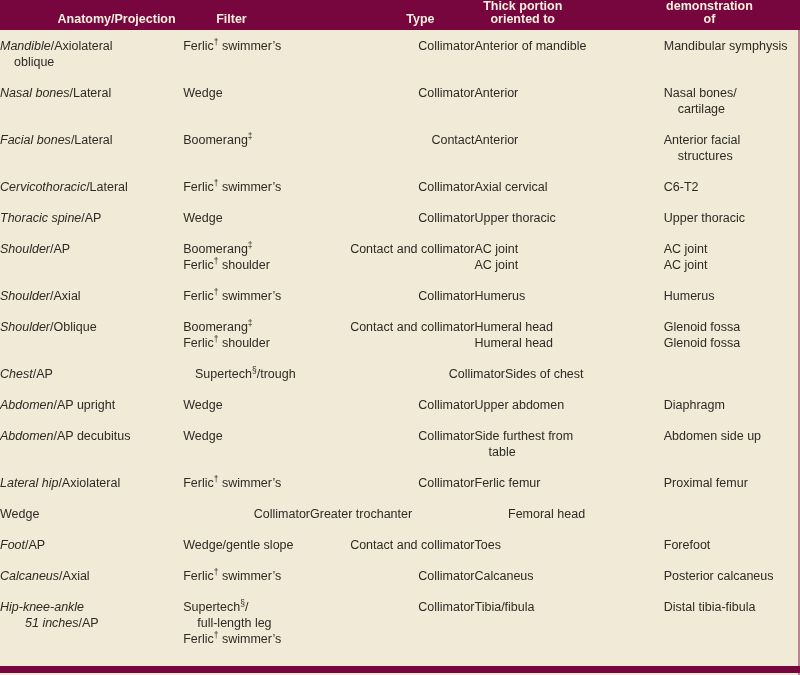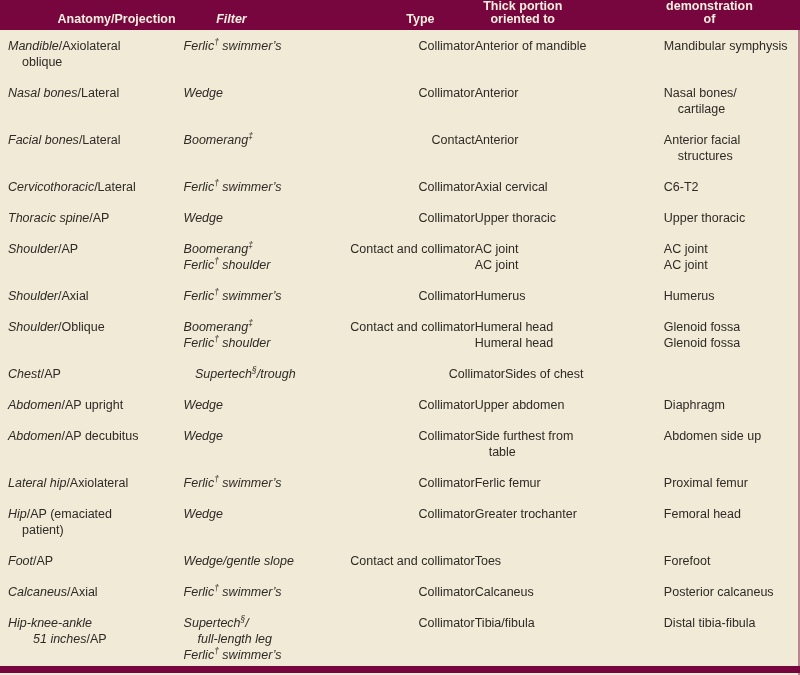--- a/index.html
+++ b/index.html
@@ -39,25 +39,25 @@
   .th { text-align: center; white-space: pre-line; }
   .th.c1 { padding-left: 50px; }
   .th.c2, .th.c3, .th.c4, .th.c5 { padding-right: 40px; }
 
   .tbody { padding-top: 8px; }
 
   .trow { display: flex; margin-bottom: 15px; }
 
   .cell { }
   .c1 { width: 195px; }
-  .c2 { width: 145px; font-style: italic; }
+  .c2 { width: 145px; }
   .c3 { width: 165px; text-align: right; }
   .c4 { width: 145px; }
   .c5 { width: 150px; margin-left: 48px; }
-  .cell.c1 { padding-left: 8px; }
+  .cell.c1 { }
   .cell.c5 { padding-left: 5px; }
 
   .line { white-space: nowrap; }
   .line.ind  { padding-left: 14px; }
   .line.ind2 { padding-left: 25px; }
 
   i { font-style: italic; }
   sup {
     font-size: 8.5px;
     line-height: 0;
@@ -293,24 +293,20 @@
           <div class="line"><span>Collimator</span></div>
         </div>
         <div class="cell c4">
           <div class="line"><span>Ferlic femur</span></div>
         </div>
         <div class="cell c5">
           <div class="line"><span>Proximal femur</span></div>
         </div>
       </div>
       <div class="trow">
-        <div class="cell c1">
-          <div class="line"><i>Hip</i><span>/AP (emaciated</span></div>
-          <div class="line ind"><span>patient)</span></div>
-        </div>
         <div class="cell c2">
           <div class="line"><span>Wedge</span></div>
         </div>
         <div class="cell c3">
           <div class="line"><span>Collimator</span></div>
         </div>
         <div class="cell c4">
           <div class="line"><span>Greater trochanter</span></div>
         </div>
         <div class="cell c5">

